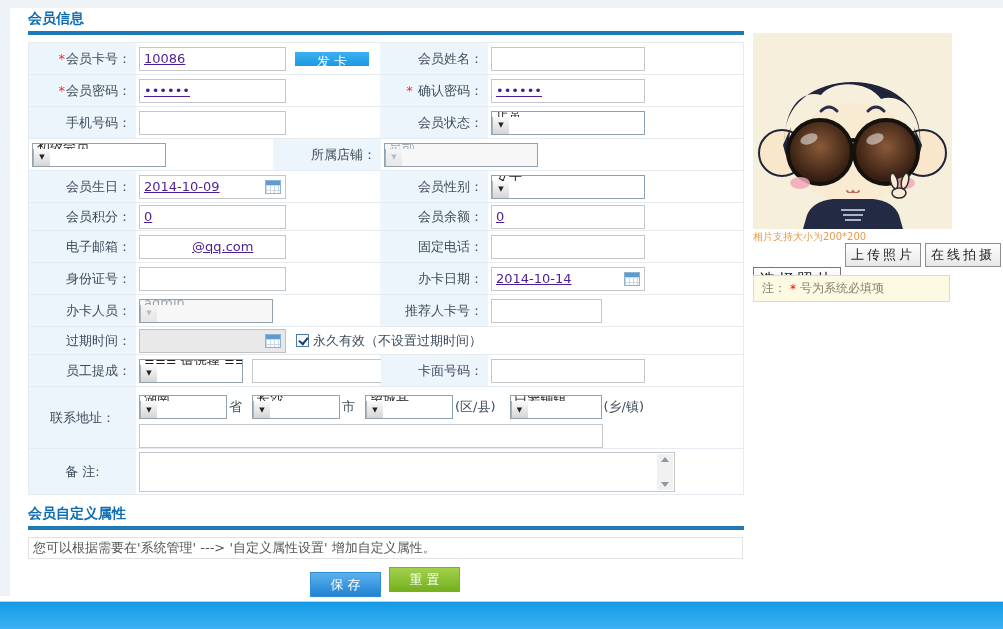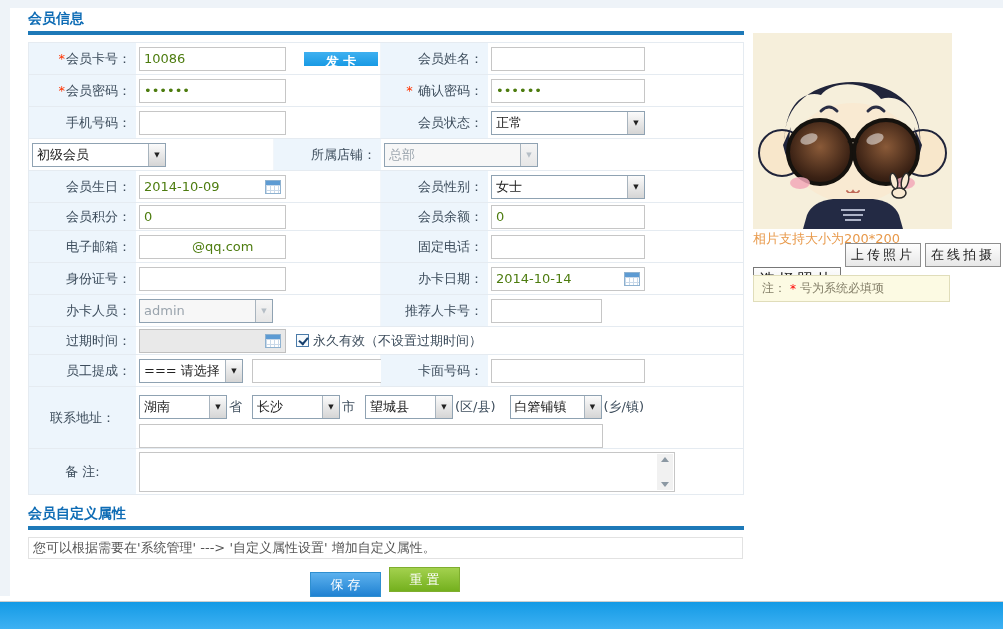--- a/index.html
+++ b/index.html
@@ -22,45 +22,45 @@
   .h32{height:32px} .h28{height:28px} .h62{height:62px} .h46{height:46px}
   .lbl { width:107px; background:#edf5fc; display:flex; align-items:center; justify-content:flex-end;
          padding-right:5px; font-size:13px; color:#3d4d5c; flex:0 0 107px; }
   .lbl.center { justify-content:center; padding-right:0; }
   .req { color:#f30; margin-right:1px; font-size:13px; }
   .cell { display:flex; align-items:center; padding-left:3px; }
   .cl { width:245px; flex:0 0 245px; border-right:1px solid #f2f6fa; }
   .cr { flex:1; }
   .cfull { flex:1; }
 
-  .inp { height:24px; border:1px solid #c6c6c6; background:#fff; font-size:13px; color:#4d7c0f;
-         padding:0 4px; font-family:inherit; }
+  .inp { height:24px; border:1px solid #c6c6c6; background:#fff; font-size:13px; color:#4c1d95;
+         padding:0 4px; font-family:inherit;text-decoration:underline; }
   .w147{width:147px} .w154{width:154px} .w111{width:111px} .w130{width:130px}
   .w464{width:464px}
   .inp:disabled, .inp.disabled { background:#e9e9e9; border-color:#c0c0c0; }
   .pad-email { padding-left:52px; }
 
   .dwrap { position:relative; display:flex; align-items:center; }
   .cal { position:absolute; right:5px; width:16px; height:14px; border:1px solid #8fb2d0; background-color:#fff;
          background-image:linear-gradient(#5d9bd3 0 4px, rgba(0,0,0,0) 4px),
            repeating-linear-gradient(to right,#c9d9e9 0 1px, rgba(0,0,0,0) 1px 4px),
            repeating-linear-gradient(to bottom, rgba(0,0,0,0) 0 4px,#c9d9e9 4px 5px); }
 
   .sel { height:24px; border:1px solid #8fa2b2; background:#fff; display:inline-flex; align-items:stretch;
-         font-size:13px; color:#222; }
+         font-size:13px; color:#222;flex-direction:column; }
   .sel .st { flex:1; display:flex; align-items:center; padding:0 4px; overflow:hidden; white-space:nowrap; }
   .sel .sb { width:17px; flex:0 0 17px; border-left:1px solid #a8b4be; background:linear-gradient(#fbfbfb,#d5d5d5);
              display:flex; align-items:center; justify-content:center; font-size:7px; color:#222; }
   .sel.dis { background:#f7f7f7; }
   .sel.dis .st { color:#9aa4ad; }
   .sel.dis .sb { color:#b5bec6; background:linear-gradient(#f5f5f5,#e6e6e6); }
   .sel.w147{width:134px} .sel.w154{width:154px} .sel.w104{width:104px} .sel.w88{width:88px} .sel.w92{width:92px}
 
-  .btn-issue { margin-left:18px; width:74px; height:14px; border:none; background:linear-gradient(#3fb0f0,#189ae4);
-               color:#fff; font-size:13px; font-family:inherit; cursor:pointer;font-weight:bold; }
+  .btn-issue { margin-left:9px; width:74px; height:14px; border:none; background:linear-gradient(#3fb0f0,#189ae4);
+               color:#fff; font-size:13px; font-family:inherit; cursor:pointer; }
 
   .cb { width:13px; height:13px; border:1px solid #4a7aa8; background:#f6fafd; position:relative;
         margin:0 4px 0 10px; cursor:pointer; flex:0 0 13px; }
   .cb::after { content:""; position:absolute; left:2px; top:2px; width:7px; height:4px;
         border-left:2px solid #17406e; border-bottom:2px solid #17406e; transform:rotate(-50deg); }
   .cb-label { font-size:13px; color:#3d4d5c; }
 
   .addr-cell { flex:1; display:flex; flex-direction:column; justify-content:flex-end; padding-left:3px; gap:5px; }
   .addr-line { display:flex; align-items:center; }
   .sfx { font-size:13px; color:#3d4d5c; margin:0 10px 0 2px; }
@@ -69,21 +69,21 @@
   .ta { width:536px; height:40px; border:1px solid #c6c6c6; background:#fff; position:relative; }
   .sbv { position:absolute; right:1px; top:1px; bottom:1px; width:16px; background:#f1f1f1;
          display:flex; flex-direction:column; justify-content:space-between; align-items:center; padding:3px 0; }
   .tri-up { width:0; height:0; border-left:4px solid transparent; border-right:4px solid transparent;
             border-bottom:5px solid #8b98a3; }
   .tri-down { width:0; height:0; border-left:4px solid transparent; border-right:4px solid transparent;
             border-top:5px solid #8b98a3; }
 
   
   .photo-box { position:absolute; left:753px; top:33px; width:199px; height:196px; }
-  .photo-caption { position:absolute; left:753px; top:230px; font-size:13px; color:#e8994a; }
+  .photo-caption { position:absolute; left:753px; top:230px; font-size:10px; color:#e8994a; }
   .photo-btns { position:absolute; left:753px; top:243px; display:flex; gap:4px; align-items:flex-start; }
   .pbtn { height:24px; border:1px solid #8e8e8e; background:linear-gradient(#fefefe,#e7e7e7); font-size:13px;
           color:#222; padding:0 5px; letter-spacing:3px; font-family:inherit; cursor:pointer; }
   .pbtn.primary { height:26px; font-size:16px; border-color:#777;margin-top:24px; }
   .note { position:absolute; left:753px; top:275px; width:197px; height:27px; background:#fcfae3;
           border:1px solid #e0ddba; display:flex; align-items:center; padding-left:8px; font-size:12px; color:#85806a; }
   .note .star { color:#f00; margin:0 4px; }
 
   
   .hint-box { position:absolute; left:28px; top:537px; width:715px; height:22px; border:1px solid #e2e2e2;

